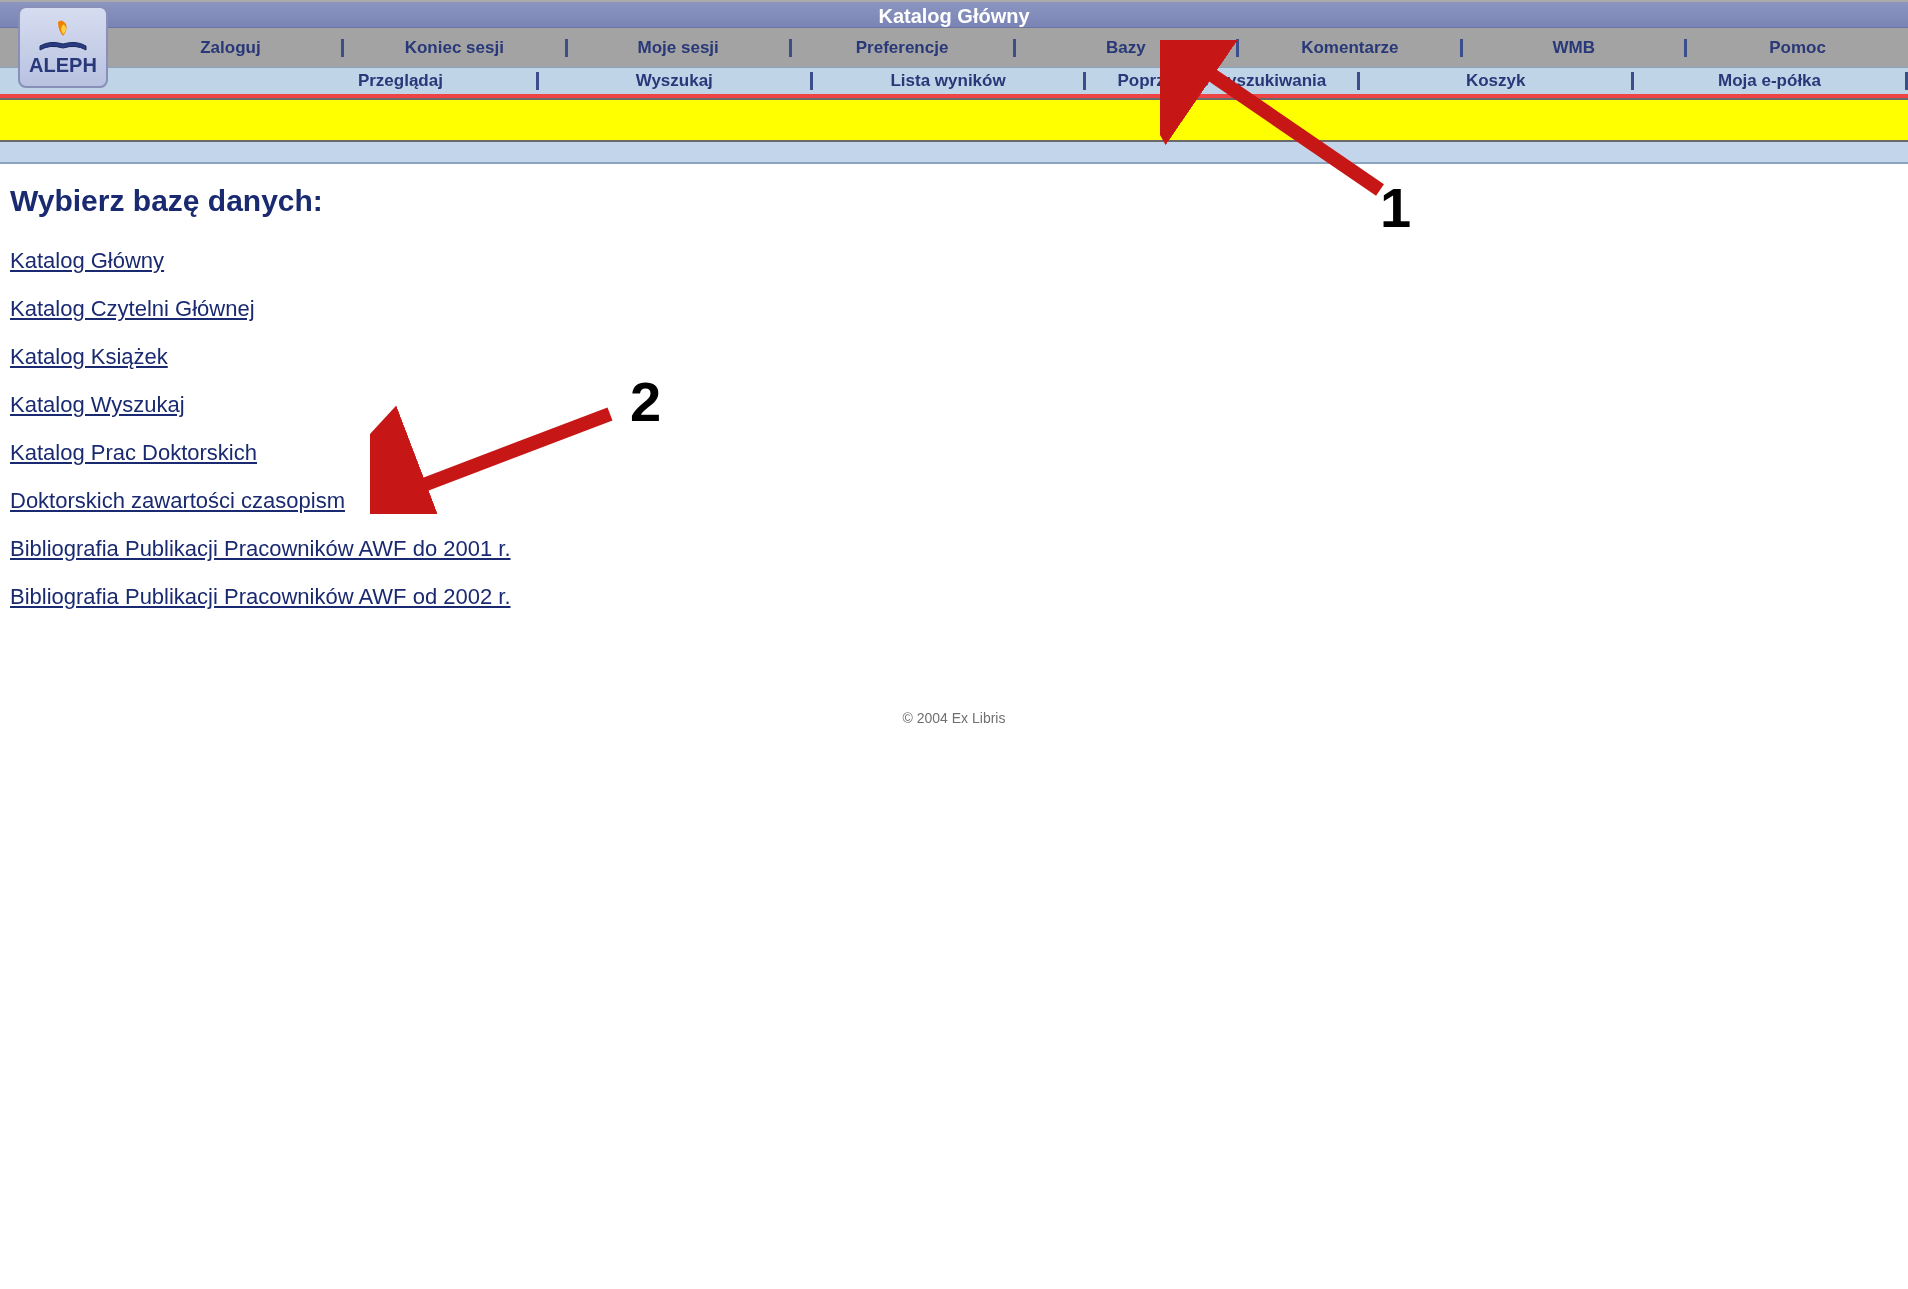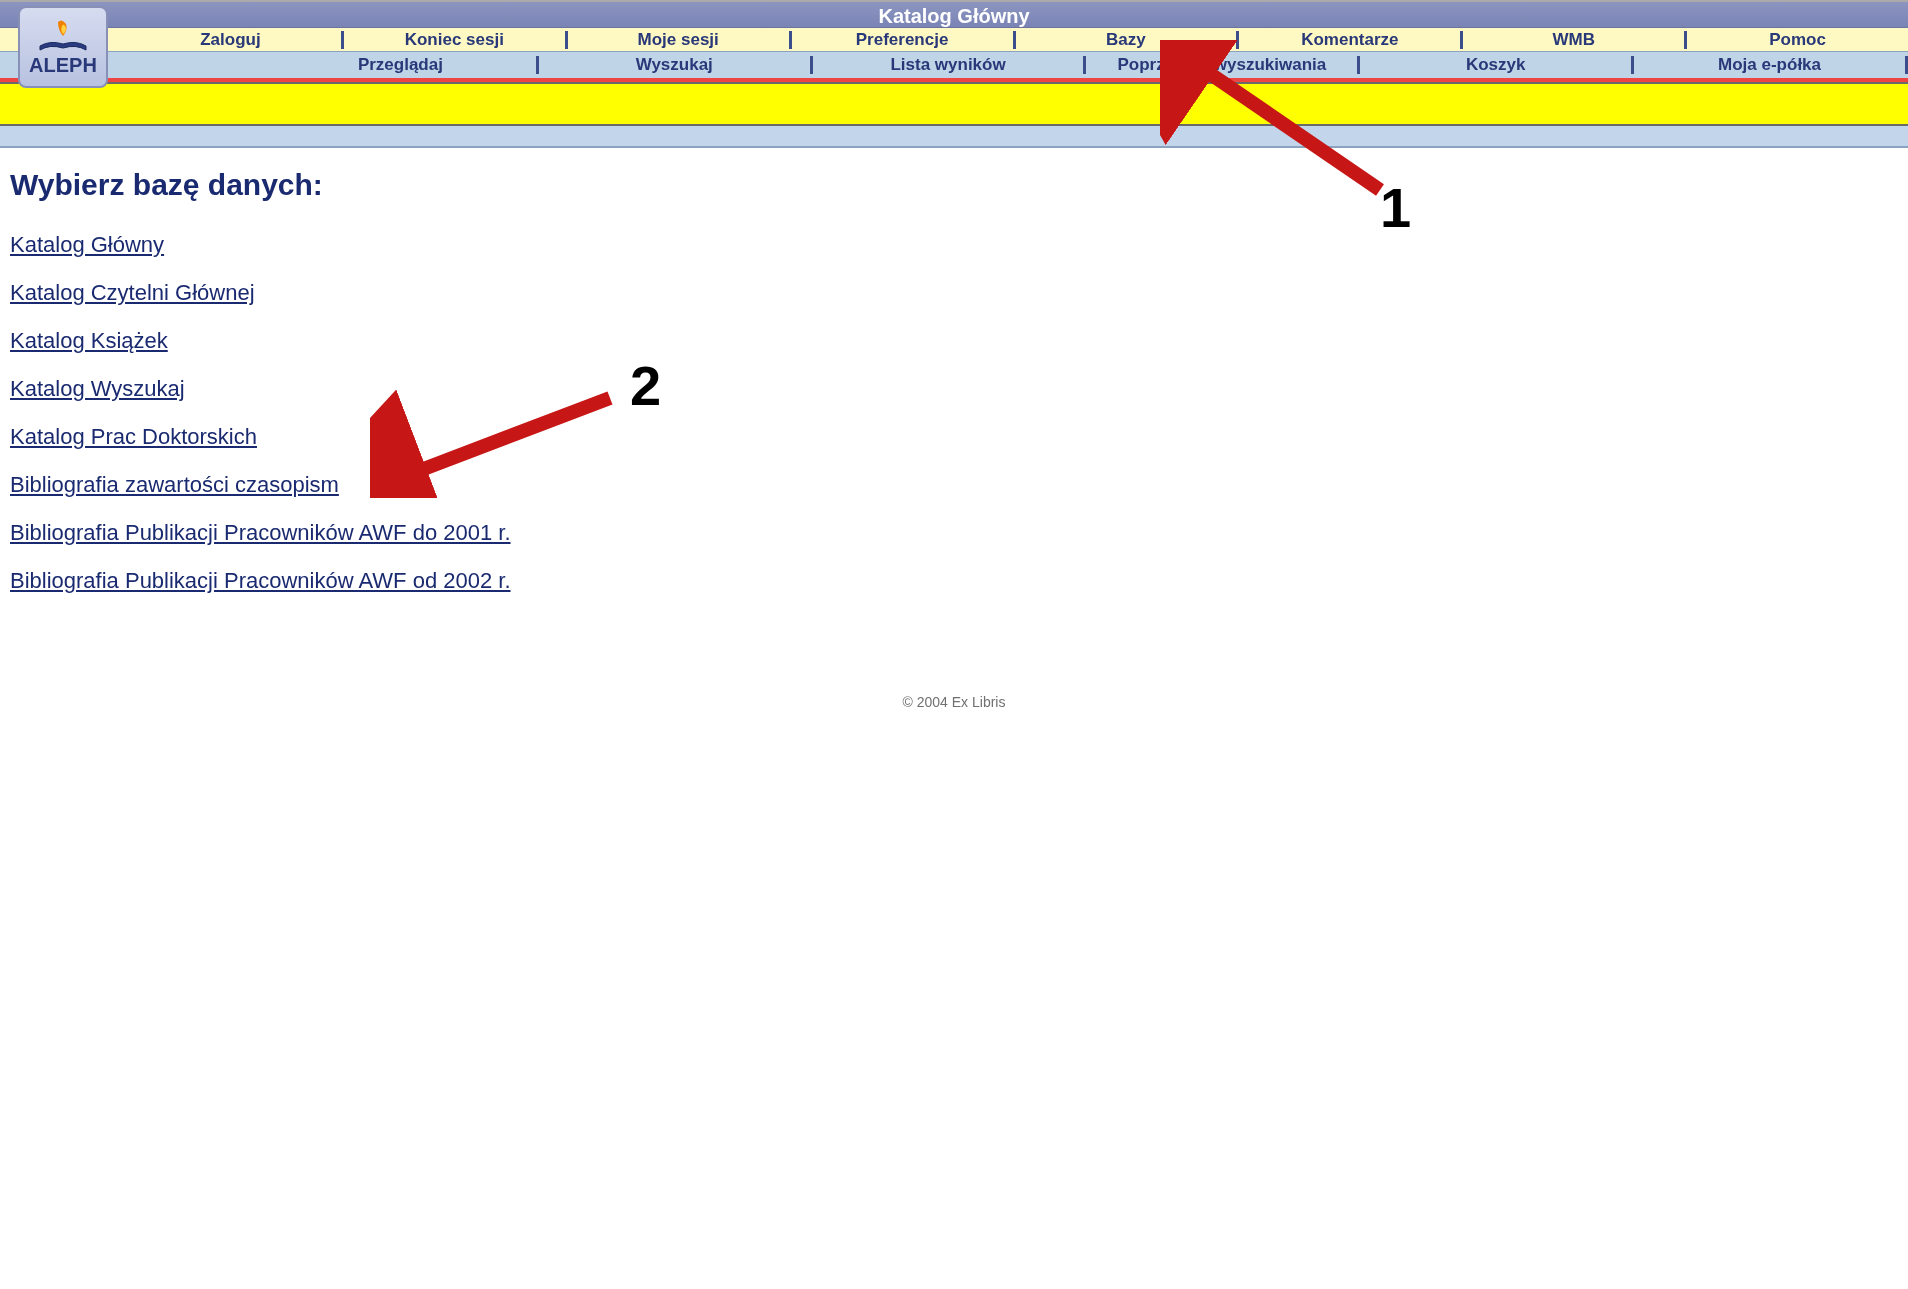--- a/index.html
+++ b/index.html
@@ -47,26 +47,26 @@
   .logo-book svg { display: block; }
   .logo-text {
     font-family: Liberation Sans, sans-serif;
     font-weight: bold;
     font-size: 20px;
     color: #283878;
     margin-top: 2px;
   }
   .nav-bar {
     width: 100%;
-    background: #fef9c3;
+    background: #a3a3a3;
     border-bottom: 1px solid #8aa4c0;
     display: flex;
     align-items: center;
     padding-left: 120px;
-    height: 24px;
+    height: 40px;
   }
   .nav-bar.row2 {
     background: #c0d4e8;
     border-bottom: 4px solid #ef4444;
     height: 30px;
   }
   .nav-item {
     flex: 1;
     text-align: center;
     color: #283878;
@@ -200,21 +200,21 @@
 </div>
 
 <div class="content" style="position:relative;">
   <div class="heading">Wybierz bazę danych:</div>
   <ul class="db-list" id="db-list">
       <li><a>Katalog Główny</a></li>
       <li><a>Katalog Czytelni Głównej</a></li>
       <li><a>Katalog Książek</a></li>
       <li><a>Katalog Wyszukaj</a></li>
       <li><a>Katalog Prac Doktorskich</a></li>
-      <li><a>Bibliografia zawartości czasopism</a></li>
+      <li><a>Doktorskich zawartości czasopism</a></li>
       <li><a>Bibliografia Publikacji Pracowników AWF do 2001 r.</a></li>
       <li><a>Bibliografia Publikacji Pracowników AWF od 2002 r.</a></li>
     </ul>
 
   <div class="footer">© 2004 Ex Libris</div>
 
   <svg class="annotation" style="left:370px; top:230px;" width="280" height="120">
     <defs>
       <marker id="ah2" markerWidth="12" markerHeight="12" refX="2" refY="6" orient="auto">
         <path d="M0,0 L12,6 L0,12 Z" fill="#c71616"></path>

